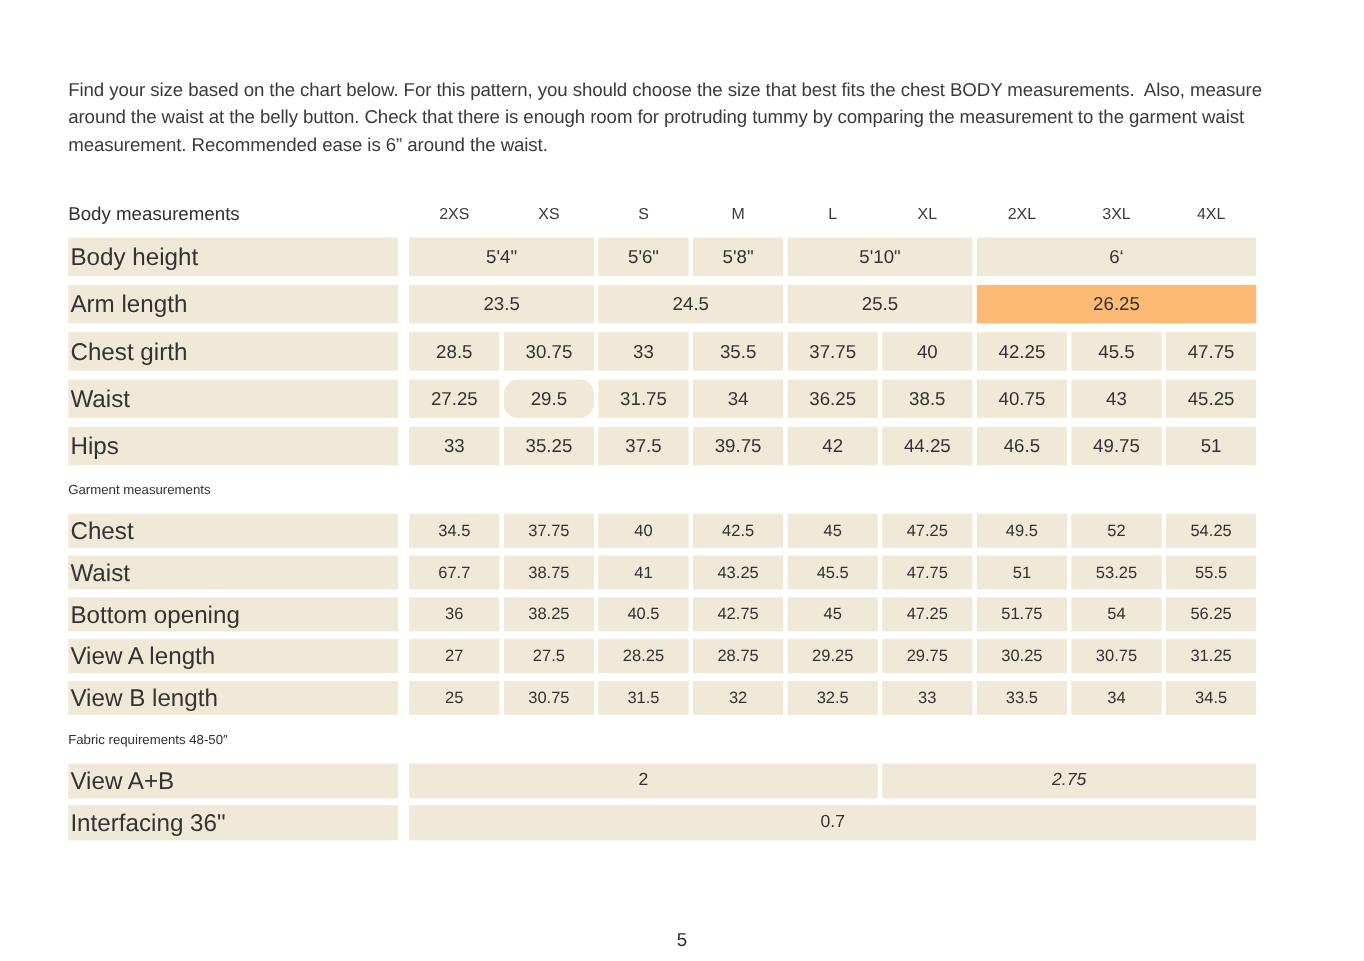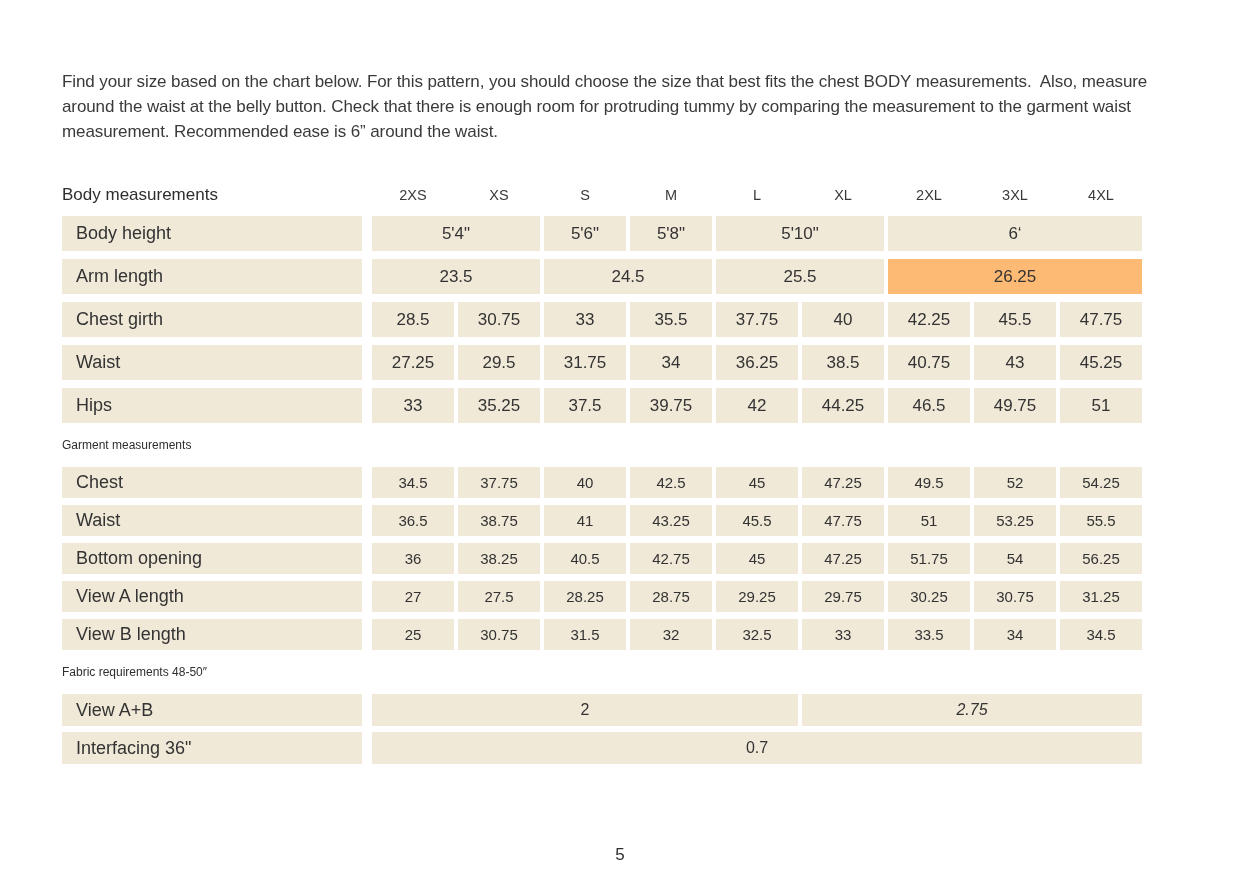--- a/index.html
+++ b/index.html
@@ -50,21 +50,21 @@
     height: 20px; line-height: 20px;
     margin: 12px 0 12px 0;
     color: #2e2e2e;
   }
 
   .t-row.body    { height: 35px; margin-bottom: 8px; font-size: 17px; }
   .t-row.garment { height: 31px; margin-bottom: 7px; font-size: 15px; }
   .t-row.fabric  { height: 32px; margin-bottom: 6px; font-size: 16px; }
 
   .row-label, .cell { background: #f1e9d8; display: flex; align-items: center; color: #333333; }
-  .row-label { padding-left: 14px; margin-right: 6px; font-size: 18px; }
+  .row-label { padding-left: 2px; margin-right: 6px; font-size: 22px; }
   .cell { justify-content: center; }
 
   .pagenum {
     position: absolute;
     left: 0; top: 845px;
     width: 1240px;
     text-align: center;
     font-size: 17px;
     color: #2e2e2e;
   }
@@ -112,21 +112,21 @@
         <div class="cell" style="background: rgb(241, 233, 216);">35.5</div>
         <div class="cell" style="background: rgb(241, 233, 216);">37.75</div>
         <div class="cell" style="background: rgb(241, 233, 216);">40</div>
         <div class="cell" style="background: rgb(241, 233, 216);">42.25</div>
         <div class="cell" style="background: rgb(241, 233, 216);">45.5</div>
         <div class="cell" style="background: rgb(241, 233, 216);">47.75</div>
       </div>
       <div class="t-row body">
         <div class="row-label" style="background: rgb(241, 233, 216);">Waist</div>
         <div class="cell" style="background: rgb(241, 233, 216);">27.25</div>
-        <div class="cell" style="background: rgb(241, 233, 216);">29.5</div>
+        <div class="cell" style="background: rgb(241, 233, 216); border-radius: 13px;">29.5</div>
         <div class="cell" style="background: rgb(241, 233, 216);">31.75</div>
         <div class="cell" style="background: rgb(241, 233, 216);">34</div>
         <div class="cell" style="background: rgb(241, 233, 216);">36.25</div>
         <div class="cell" style="background: rgb(241, 233, 216);">38.5</div>
         <div class="cell" style="background: rgb(241, 233, 216);">40.75</div>
         <div class="cell" style="background: rgb(241, 233, 216);">43</div>
         <div class="cell" style="background: rgb(241, 233, 216);">45.25</div>
       </div>
       <div class="t-row body">
         <div class="row-label" style="background: rgb(241, 233, 216);">Hips</div>
@@ -148,21 +148,21 @@
         <div class="cell" style="background: rgb(241, 233, 216);">40</div>
         <div class="cell" style="background: rgb(241, 233, 216);">42.5</div>
         <div class="cell" style="background: rgb(241, 233, 216);">45</div>
         <div class="cell" style="background: rgb(241, 233, 216);">47.25</div>
         <div class="cell" style="background: rgb(241, 233, 216);">49.5</div>
         <div class="cell" style="background: rgb(241, 233, 216);">52</div>
         <div class="cell" style="background: rgb(241, 233, 216);">54.25</div>
       </div>
       <div class="t-row garment">
         <div class="row-label" style="background: rgb(241, 233, 216);">Waist</div>
-        <div class="cell" style="background: rgb(241, 233, 216);">36.5</div>
+        <div class="cell" style="background: rgb(241, 233, 216);">67.7</div>
         <div class="cell" style="background: rgb(241, 233, 216);">38.75</div>
         <div class="cell" style="background: rgb(241, 233, 216);">41</div>
         <div class="cell" style="background: rgb(241, 233, 216);">43.25</div>
         <div class="cell" style="background: rgb(241, 233, 216);">45.5</div>
         <div class="cell" style="background: rgb(241, 233, 216);">47.75</div>
         <div class="cell" style="background: rgb(241, 233, 216);">51</div>
         <div class="cell" style="background: rgb(241, 233, 216);">53.25</div>
         <div class="cell" style="background: rgb(241, 233, 216);">55.5</div>
       </div>
       <div class="t-row garment">

